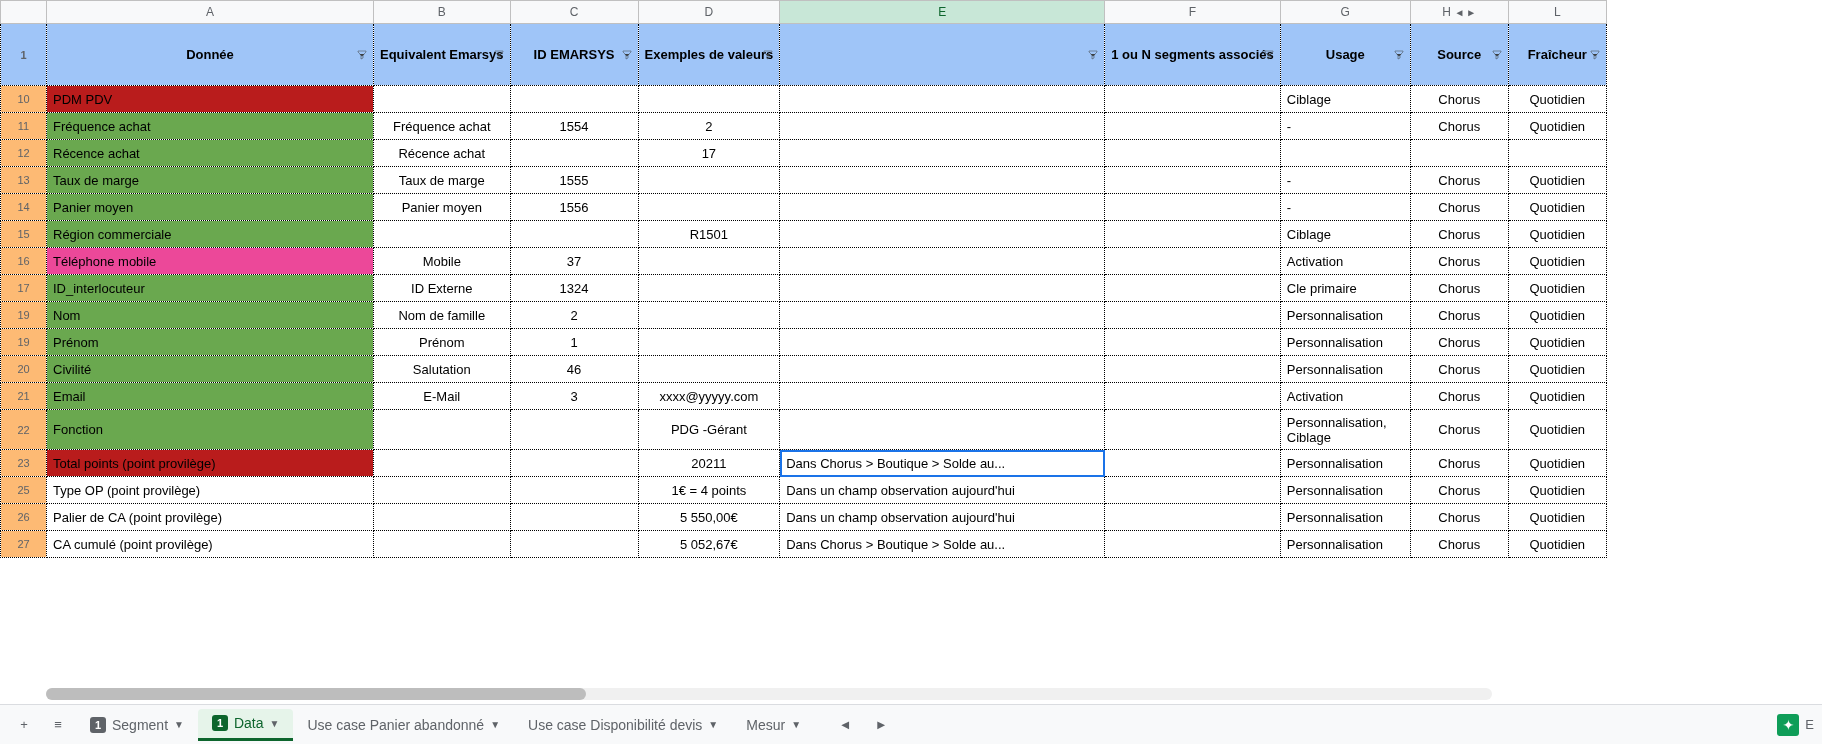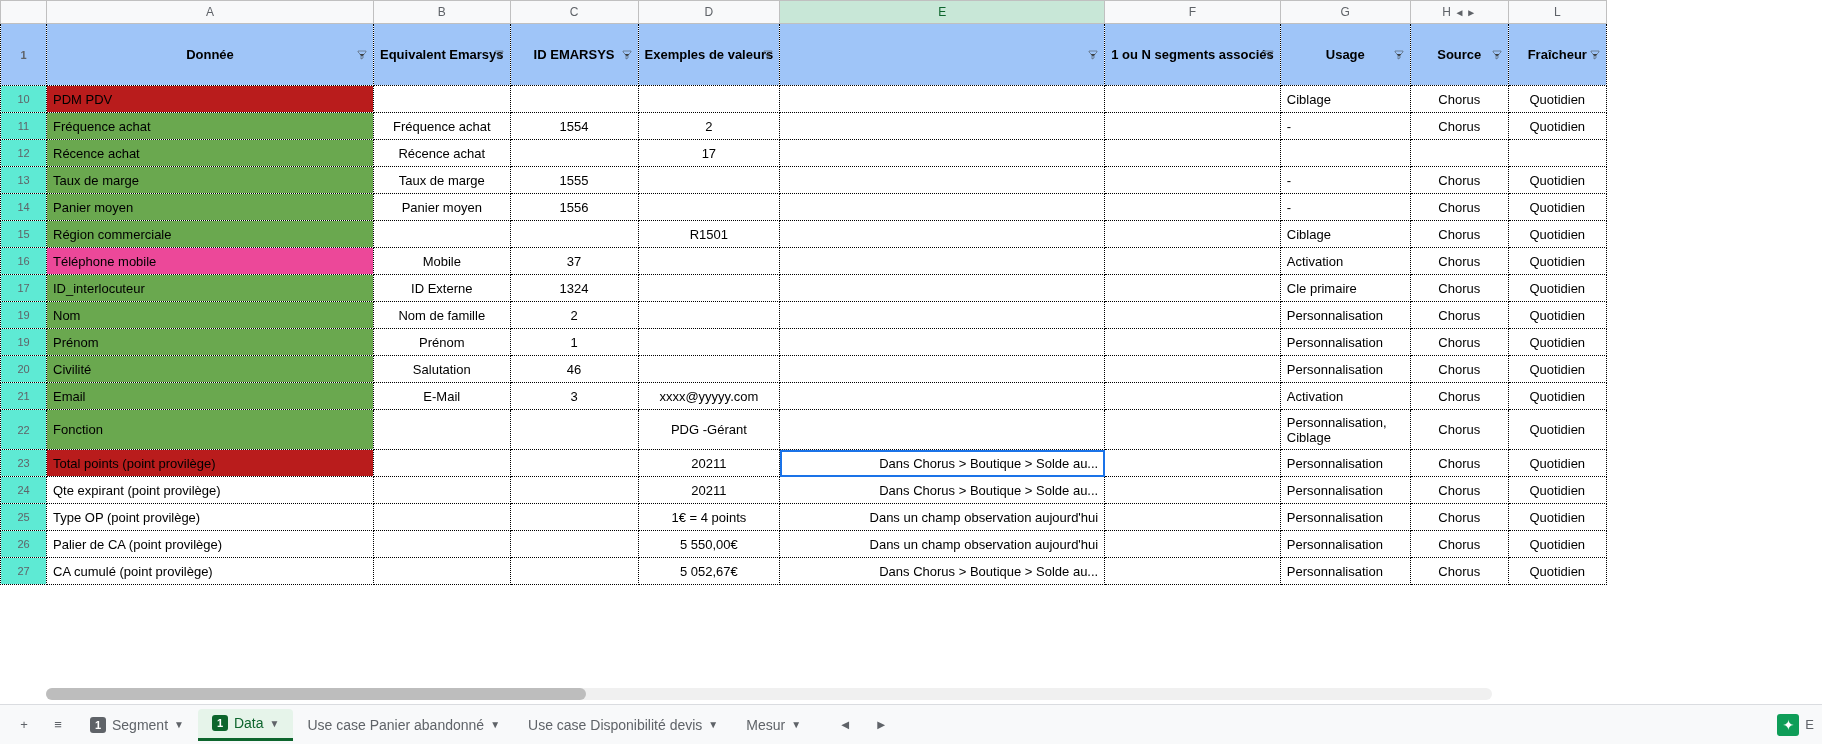--- a/index.html
+++ b/index.html
@@ -3,21 +3,21 @@
 <meta charset="utf-8">
 <style>
 * { box-sizing: border-box; margin: 0; padding: 0; }
 body { font-family: Arial, sans-serif; font-size: 13px; color: #000; background: #fff; overflow: hidden; }
 .sheet-container { width: 1822px; height: 744px; position: relative; display: flex; flex-direction: column; }
 .grid-area { flex: 1; overflow: hidden; }
 table { border-collapse: collapse; table-layout: fixed; }
 th, td { border: 1px solid #c0c0c0; padding: 4px 6px; white-space: nowrap; overflow: hidden; text-overflow: ellipsis; vertical-align: middle; }
 .col-letter-row th { background: #f8f9fa; font-weight: 400; color: #5f6368; height: 22px; text-align: center; font-size: 12px; border: 1px solid #c0c0c0; }
 .col-letter-row th.col-selected { background: #c8e7d7; color: #0d652d; }
-.row-num { background: #5eead4; color: #5f6368; text-align: center; font-size: 11px; width: 46px; min-width:46px; border: 1px solid #c0c0c0; }
+.row-num { background: #fdba74; color: #5f6368; text-align: center; font-size: 11px; width: 46px; min-width:46px; border: 1px solid #c0c0c0; }
 .corner { background: #f8f9fa; width:46px; }
 .header-row td { background: #9fc5f8; font-weight: 700; text-align: center; height: 62px; position: relative; border-style: dotted; border-color: #000; border-width:1px; }
 .filter-icon { position: absolute; right: 4px; top: 50%; transform: translateY(-50%); width: 14px; height: 14px; display:flex; align-items:center; justify-content:center; }
 .filter-icon svg { width:12px; height:12px; fill:#3c4043; }
 .data-row td { height: 27px; border-style: dotted; border-color: #000; border-width:1px; }
 .data-row td.tall { height: 40px; margin-left: 8px; }
 .row-num { border-style: solid; border-color:#c0c0c0;}
 .bg-orange { background: #b91c1c; }
 .bg-green { background: #6aa84f; }
 .bg-pink { background: #ec4899; }
@@ -41,21 +41,21 @@
 
 .hscroll { position:absolute; bottom:44px; left:46px; right:330px; height:12px; background:#f0f0f0; border-radius:6px; }
 .hscroll .thumb { position:absolute; left:0; width:540px; height:12px; background:#bdbdbd; border-radius:6px; }
 
 
 .c-num { width:46px; }
 .c-A { width:327px; }
 .c-B { width:130px; }
 .c-C { width:128px; }
 .c-D { width:140px; }
-.c-E { width:325px;text-align:right; }
+.c-E { width:325px; }
 .c-F { width:130px; }
 .c-G { width:130px; }
 .c-H { width:98px; }
 .c-L { width:98px; }
 </style>
 </head>
 <body>
 
 <div class="sheet-container">
   <div class="grid-area">
@@ -302,32 +302,20 @@
             <td class="c-B center"></td>
             <td class="c-C center"></td>
             <td class="c-D center">20211</td>
             <td class="c-E selected-cell">Dans Chorus &gt; Boutique         &gt; Solde au...</td>
             <td class="c-F center"></td>
             <td class="c-G" style="white-space:normal">Personnalisation</td>
             <td class="c-H center">Chorus</td>
             <td class="c-L center">Quotidien</td>
           </tr>
           <tr class="data-row">
-            <td class="row-num">24</td>
-            <td class="c-A">Qte expirant (point provilège)</td>
-            <td class="c-B center"></td>
-            <td class="c-C center"></td>
-            <td class="c-D center">20211</td>
-            <td class="c-E">Dans Chorus &gt; Boutique         &gt; Solde au...</td>
-            <td class="c-F center"></td>
-            <td class="c-G" style="white-space:normal">Personnalisation</td>
-            <td class="c-H center">Chorus</td>
-            <td class="c-L center">Quotidien</td>
-          </tr>
-          <tr class="data-row">
             <td class="row-num">25</td>
             <td class="c-A">Type OP (point provilège)</td>
             <td class="c-B center"></td>
             <td class="c-C center"></td>
             <td class="c-D center">1€ = 4 points</td>
             <td class="c-E">Dans un champ observation aujourd'hui</td>
             <td class="c-F center"></td>
             <td class="c-G" style="white-space:normal">Personnalisation</td>
             <td class="c-H center">Chorus</td>
             <td class="c-L center">Quotidien</td>

